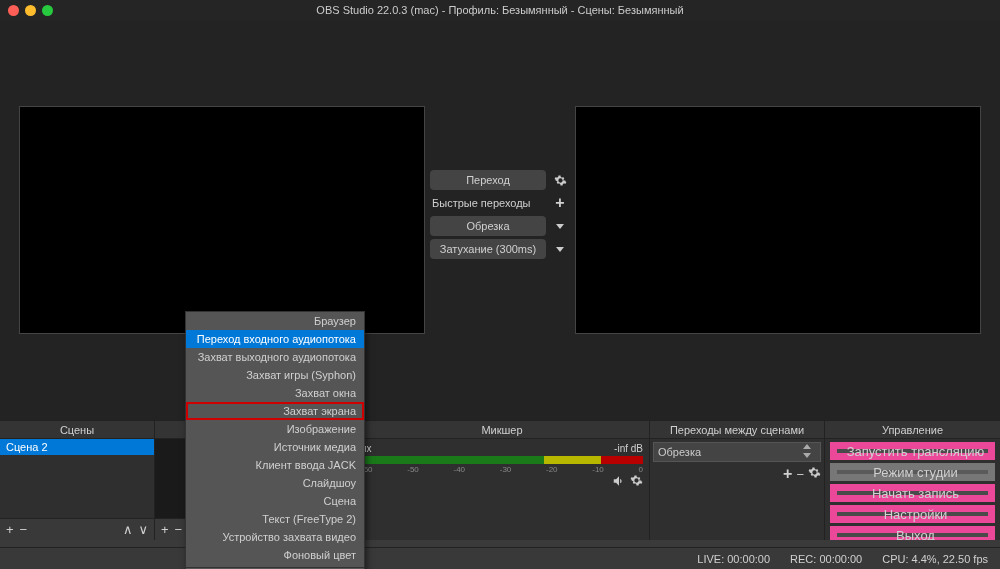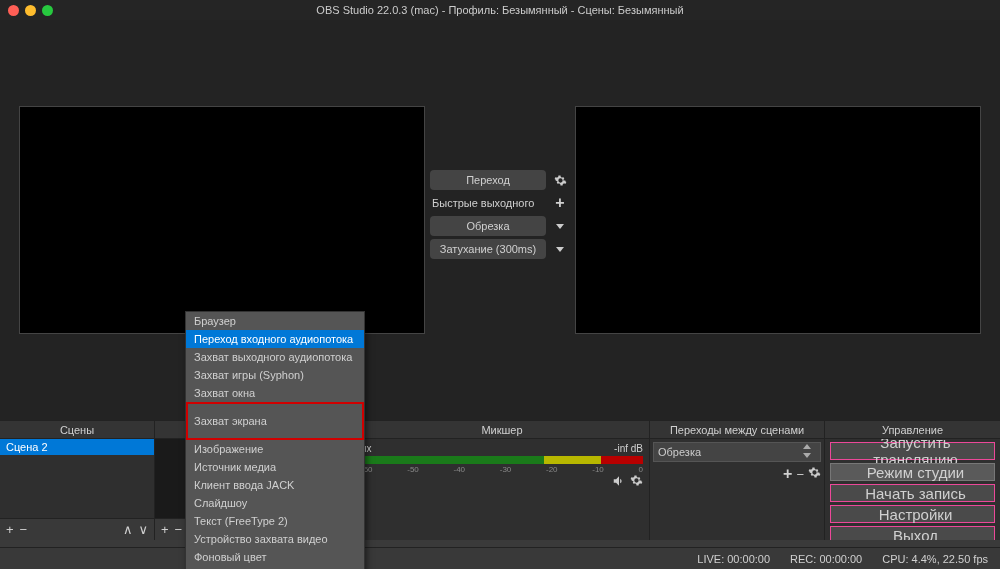--- a/index.html
+++ b/index.html
@@ -41,29 +41,29 @@
   .mixer-top { display: flex; justify-content: space-between; font-size: 10px; }
   .meter-bar { height: 8px; margin-top: 2px; background: linear-gradient(to right, #1a7a1a 0%, #1a7a1a 65%, #b8b800 65%, #b8b800 85%, #b80000 85%, #b80000 100%); position: relative; }
   .meter-ticks { display:flex; justify-content: space-between; font-size: 8px; color: #888; margin-top: 1px; }
   .mixer-icons { position: absolute; right: 6px; top: 35px; display: flex; gap: 4px; }
 
   .transitions-body { padding: 3px; display: flex; flex-direction: column; gap: 3px; }
   .trans-select { height: 20px; background: #444; border: 1px solid #555; color: #ccc; font-size: 11px; padding: 0 4px; display: flex; align-items: center; justify-content: space-between; }
   .trans-row { display: flex; align-items: center; justify-content: flex-end; gap: 4px; }
 
   .controls-body { padding: 3px 5px; display: flex; flex-direction: column; gap: 3px; }
-  .ctrl-btn { height: 18px; background: #4a4a4a; border: 1px solid #ec4899; color: #d0d0d0; font-size: 15px; cursor: pointer; display: flex; align-items: center; justify-content: center; padding-left: 6px; }
+  .ctrl-btn { height: 18px; background: #4a4a4a; border: 7px solid #ec4899; color: #d0d0d0; font-size: 13px; cursor: pointer; display: flex; align-items: center; justify-content: center; padding-left: 6px; }
   .ctrl-btn.active { background: #5a5a5a; border-color: #777; }
 
   .statusbar { position: absolute; bottom: 0; left: 0; right: 0; height: 22px; background: #393939; border-top: 1px solid #222; display: flex; align-items: center; justify-content: flex-end; gap: 20px; padding: 0 12px; font-size: 11px; }
 
   .context-menu { position: absolute; left: 185px; top: 311px; width: 180px; background: #555; border: 1px solid #333; box-shadow: 2px 2px 6px rgba(0,0,0,0.5); z-index: 100; font-size: 11px; }
-  .ctx-item { padding: 3px 8px; cursor: pointer; }
+  .ctx-item { padding: 3px 8px; cursor: pointer; text-align: right; }
   .ctx-item.selected { background: #0078d7; color: #fff; }
-  .ctx-item.highlighted { border: 2px solid #d00000; padding: 11px 6px; }
+  .ctx-item.highlighted { border: 2px solid #d00000; padding: 1px 6px; }
   .ctx-sep { height: 1px; background: #333; margin: 3px 0; }
 
   .footer-icon { font-size: 13px; cursor: pointer; user-select: none; }
   .gear-icon { width: 13px; height: 13px; }
   .plus-big { font-size: 16px; font-weight: bold; }
   .updown-stepper { width: 14px; }
 </style>
 </head>
 <body>
 
@@ -83,21 +83,21 @@
   <div class="preview-center">
     <div class="center-row">
       <button class="center-btn">Переход</button>
       <button class="icon-btn">
         <svg class="gear-icon" viewBox="0 0 24 24" fill="#ccc">
             <path d="M12 8a4 4 0 100 8 4 4 0 000-8zm9 4a9 9 0 01-.1 1.3l2 1.6-2 3.4-2.4-1a7 7 0 01-2.2 1.3l-.4 2.6h-4l-.4-2.6a7 7 0 01-2.2-1.3l-2.4 1-2-3.4 2-1.6A9 9 0 013 12a9 9 0 01.1-1.3l-2-1.6 2-3.4 2.4 1a7 7 0 012.2-1.3L8.1 2.8h4l.4 2.6a7 7 0 012.2 1.3l2.4-1 2 3.4-2 1.6c.1.4.1.9.1 1.3z"></path>
           </svg>
       </button>
     </div>
     <div class="center-row">
-      <span class="center-label">Быстрые выходного</span>
+      <span class="center-label">Быстрые переходы</span>
       <button class="icon-btn plus-big">+</button>
     </div>
     <div class="center-row">
       <button class="center-btn">Обрезка</button>
       <button class="icon-btn">
           <span class="chev-down"></span>
         </button>
     </div>
     <div class="center-row">
       <button class="center-btn">Затухание (300ms)</button>
@@ -220,18 +220,19 @@
   <div class="ctx-item">Браузер</div>
   <div class="ctx-item selected">Переход входного аудиопотока</div>
   <div class="ctx-item">Захват выходного аудиопотока</div>
   <div class="ctx-item">Захват игры (Syphon)</div>
   <div class="ctx-item">Захват окна</div>
   <div class="ctx-item highlighted">Захват экрана</div>
   <div class="ctx-item">Изображение</div>
   <div class="ctx-item">Источник медиа</div>
   <div class="ctx-item">Клиент ввода JACK</div>
   <div class="ctx-item">Слайдшоу</div>
+  <div class="ctx-item">Сцена</div>
   <div class="ctx-item">Текст (FreeType 2)</div>
   <div class="ctx-item">Устройство захвата видео</div>
   <div class="ctx-item">Фоновый цвет</div>
   <div class="ctx-sep"></div>
 
 </div>
 
 </body></html>

